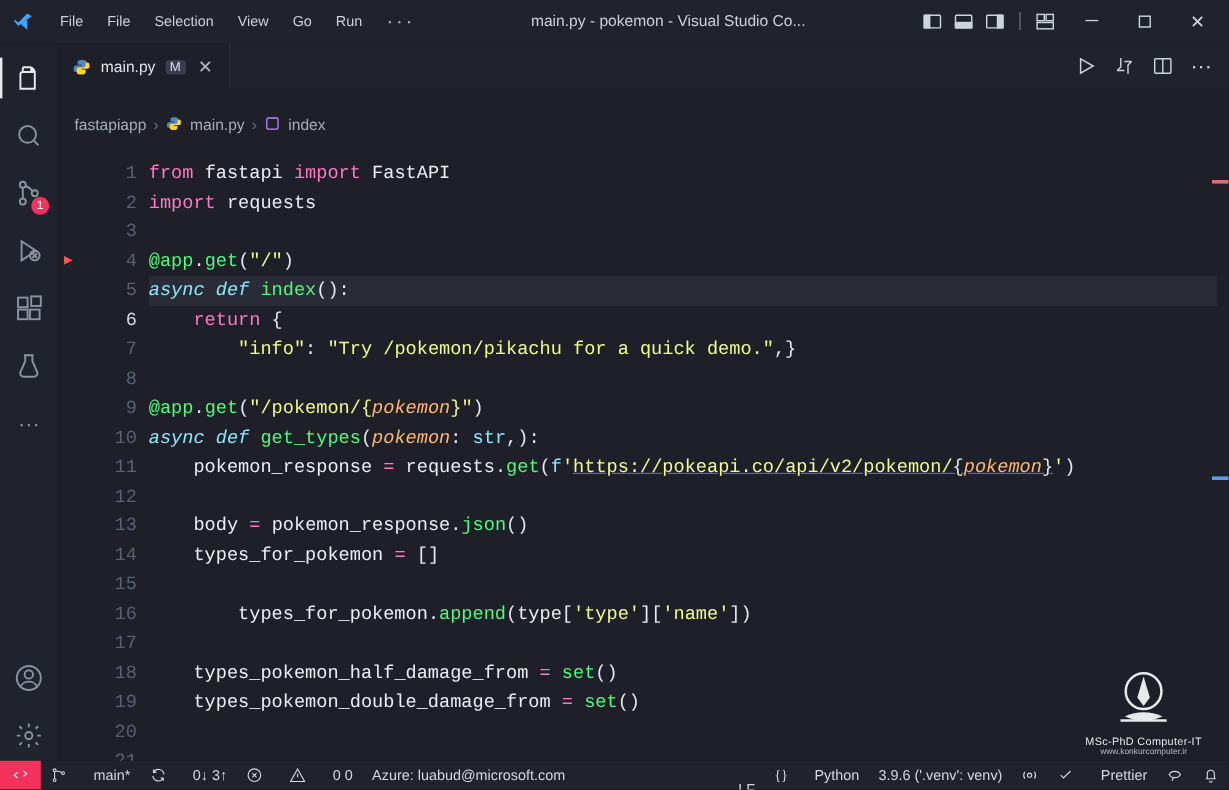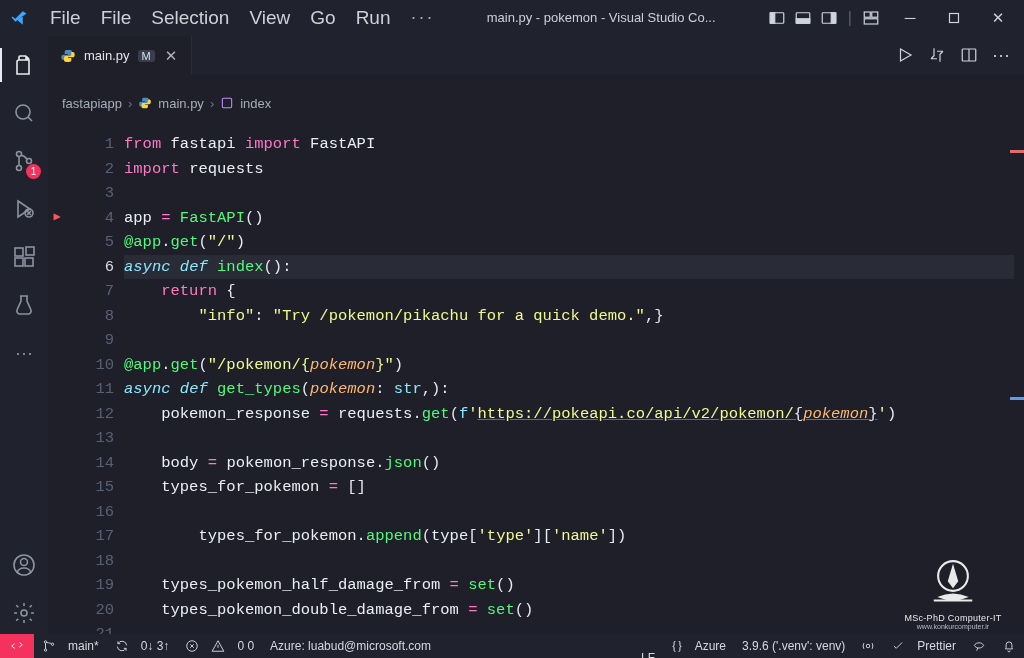--- a/index.html
+++ b/index.html
@@ -37,21 +37,21 @@
   .titlebar{
     height:36px;
     display:flex;align-items:center;
     background:#20222e;
     border-bottom:1px solid transparent;
     padding:0 6px 0 10px;
     gap:4px;
     color:#cfd0d6;
   }
   .vslogo{width:18px;height:18px;margin-right:8px;}
-  .menu-item{padding:4px 10px;font-size:19px;color:#cfd0d6;border-radius:4px;}
+  .menu-item{padding:4px 10px;font-size:12px;color:#cfd0d6;border-radius:4px;}
   .dots{font-size:18px;letter-spacing:2px;padding:0 6px;color:#a6abb6;}
   .wtitle{flex:1;text-align:center;font-size:13px;color:#cfd0d6;white-space:nowrap;overflow:hidden;text-overflow:ellipsis;padding:0 6px;}
   .layoutIcons{display:flex;gap:8px;align-items:center;padding:0 6px;}
   .winbtn{width:40px;height:20px;display:flex;align-items:center;justify-content:center;color:#cfd0d6;font-size:15px;}
 
   
   .shell{display:flex;height:calc(658px - 36px - 24px);}
 
   
   .activity{width:48px;background:#20222e;display:flex;flex-direction:column;align-items:center;padding-top:8px;gap:6px;}
@@ -99,21 +99,21 @@
   .op{color:#ff79c6;}
   .pun{color:#e6e8ef;}
   .link{text-decoration:underline;text-decoration-color:#616a8a;}
 
   .minimap{position:absolute;right:0;top:0;bottom:0;width:18px;background:transparent;}
   .minimap .ovHl{position:absolute;right:0;width:14px;height:3px;background:#e06c6c;top:18px;}
   .minimap .ovHl2{position:absolute;right:0;width:14px;height:3px;background:#5a9cee;top:265px;}
 
   
   .status{height:24px;background:#20222e;display:flex;align-items:center;font-size:12px;color:#d6d8df;}
-  .status .seg{padding:0 8px;display:flex;align-items:center;gap:12px;height:100%;}
+  .status .seg{padding:0 8px;display:flex;align-items:center;gap:22px;height:100%;}
   .remote{background:#f5325e;color:#fff;width:34px;justify-content:center;}
   .status svg{width:14px;height:14px;stroke:currentColor;fill:none;stroke-width:1.6;}
   .pushright{margin-left:auto;margin-top:24px;}
 
   
   .watermark{position:absolute;right:16px;bottom:28px;width:110px;opacity:.9;color:#fff;display:flex;flex-direction:column;align-items:center;}
   .watermark svg{width:56px;height:56px;}
   .watermark .t1{font-size:9px;letter-spacing:.3px;margin-top:2px;}
   .watermark .t2{font-size:7px;color:#c5c8d1;}
 
@@ -322,21 +322,20 @@
             <div class="ln">17</div>
             <div class="ln">18</div>
             <div class="ln">19</div>
             <div class="ln">20</div>
             <div class="ln">21</div>
           </div>
         <div class="lines" id="lines">
             <div class="l"><span class="kw">from</span> <span class="va">fastapi</span> <span class="kw">import</span> <span class="va">FastAPI</span></div>
             <div class="l"><span class="kw">import</span> <span class="va">requests</span></div>
             <div class="l">&nbsp;</div>
-            <div class="l"><span class="va">app</span> <span class="op">=</span> <span class="fn">FastAPI</span><span class="pun">()</span></div>
             <div class="l"><span class="fn">@app</span><span class="pun">.</span><span class="fn">get</span><span class="pun">(</span><span class="st">"/"</span><span class="pun">)</span></div>
             <div class="l hl"><span class="de">async</span> <span class="de">def</span> <span class="fn">index</span><span class="pun">():</span></div>
             <div class="l">    <span class="kw">return</span> <span class="pun">{</span></div>
             <div class="l">        <span class="st">"info"</span><span class="pun">:</span> <span class="st">"Try /pokemon/pikachu for a quick demo."</span><span class="pun">,}</span></div>
             <div class="l">&nbsp;</div>
             <div class="l"><span class="fn">@app</span><span class="pun">.</span><span class="fn">get</span><span class="pun">(</span><span class="st">"/pokemon/</span><span class="st">{</span><span class="pa">pokemon</span><span class="st">}</span><span class="st">"</span><span class="pun">)</span></div>
             <div class="l"><span class="de">async</span> <span class="de">def</span> <span class="fn">get_types</span><span class="pun">(</span><span class="pa">pokemon</span><span class="pun">:</span> <span class="im">str</span><span class="pun">,):</span></div>
             <div class="l">    <span class="va">pokemon_response</span> <span class="op">=</span> <span class="va">requests</span><span class="pun">.</span><span class="fn">get</span><span class="pun">(</span><span class="im">f</span><span class="st">'</span><span class="st link">https://pokeapi.co/api/v2/pokemon/</span><span class="pun link">{</span><span class="pa link">pokemon</span><span class="pun link">}</span><span class="st">'</span><span class="pun">)</span></div>
             <div class="l">&nbsp;</div>
             <div class="l">    <span class="va">body</span> <span class="op">=</span> <span class="va">pokemon_response</span><span class="pun">.</span><span class="fn">json</span><span class="pun">()</span></div>
@@ -388,21 +387,21 @@
     <span>0  0</span>
   </div>
   <div class="seg">
     <span>Azure: luabud@microsoft.com</span>
   </div>
   <div class="seg pushright">
     <span>LF</span>
   </div>
   <div class="seg">
     <span style="font-family:Consolas;">{}</span>
-    <span>Azure</span>
+    <span>Python</span>
   </div>
   <div class="seg">
     <span>3.9.6 ('.venv': venv)</span>
   </div>
   <div class="seg">
     <svg viewBox="0 0 24 24">
         <circle cx="12" cy="12" r="3"></circle>
         <path d="M5 7a10 10 0 0 0 0 10M19 7a10 10 0 0 1 0 10"></path>
       </svg>
   </div>

